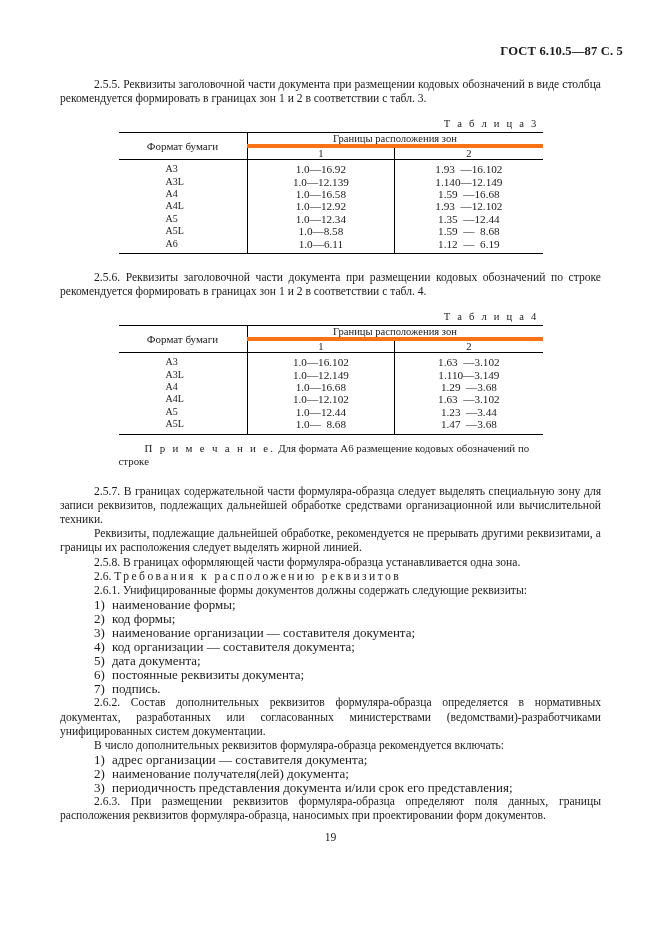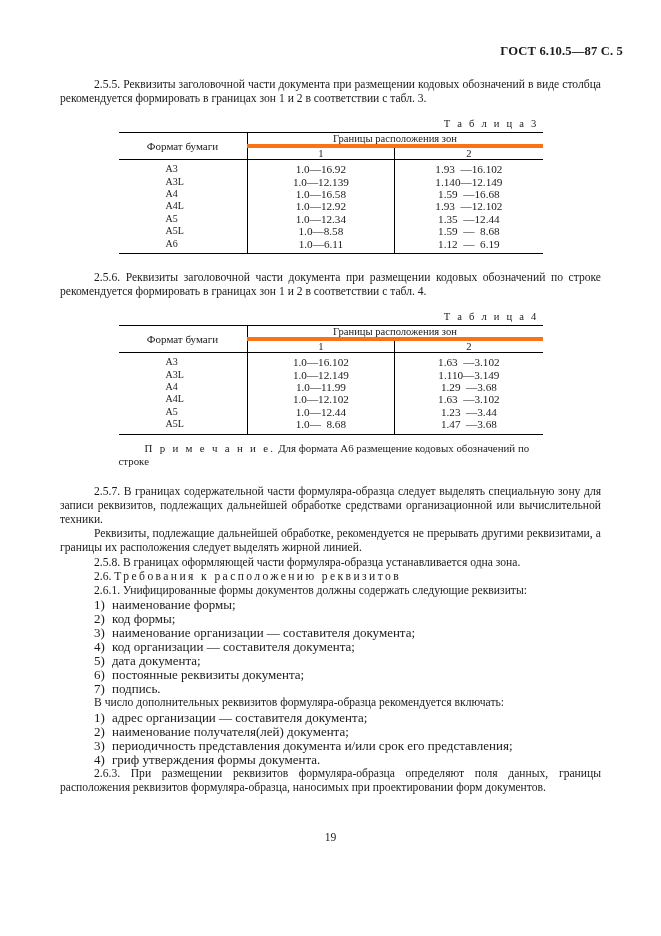--- a/index.html
+++ b/index.html
@@ -249,21 +249,21 @@
           <td class="cell-z sep">1.0—16.102</td>
           <td class="cell-z">1.63  —3.102</td>
         </tr>
         <tr class="bodyrow">
           <td class="cell-fmt"><span>А3L</span></td>
           <td class="cell-z sep">1.0—12.149</td>
           <td class="cell-z">1.110—3.149</td>
         </tr>
         <tr class="bodyrow">
           <td class="cell-fmt"><span>А4</span></td>
-          <td class="cell-z sep">1.0—11.99</td>
+          <td class="cell-z sep">1.0—16.68</td>
           <td class="cell-z">1.29  —3.68</td>
         </tr>
         <tr class="bodyrow">
           <td class="cell-fmt"><span>А4L</span></td>
           <td class="cell-z sep">1.0—12.102</td>
           <td class="cell-z">1.63  —3.102</td>
         </tr>
         <tr class="bodyrow">
           <td class="cell-fmt"><span>А5</span></td>
           <td class="cell-z sep">1.0—12.44</td>
@@ -293,26 +293,26 @@
     <p class="para tight">2.6.1.  Унифицированные формы документов должны содержать следующие реквизиты:</p>
 
     <p class="listitem"><span class="num">1)</span><span>наименование формы;</span></p>
     <p class="listitem"><span class="num">2)</span><span>код формы;</span></p>
     <p class="listitem"><span class="num">3)</span><span>наименование организации — составителя документа;</span></p>
     <p class="listitem"><span class="num">4)</span><span>код организации — составителя документа;</span></p>
     <p class="listitem"><span class="num">5)</span><span>дата документа;</span></p>
     <p class="listitem"><span class="num">6)</span><span>постоянные реквизиты документа;</span></p>
     <p class="listitem"><span class="num">7)</span><span>подпись.</span></p>
 
+    <p class="para tight">2.6.2.  Состав дополнительных реквизитов формуляра-образца определяется в нормативных документах, разработанных или согласованных министерствами (ведомствами)-разработчиками унифицированных систем документации.</p>
     <p class="para tight">В число дополнительных реквизитов формуляра-образца рекомендуется включать:</p>
 
     <p class="listitem"><span class="num">1)</span><span>адрес организации — составителя документа;</span></p>
     <p class="listitem"><span class="num">2)</span><span>наименование получателя(лей) документа;</span></p>
     <p class="listitem"><span class="num">3)</span><span>периодичность представления документа и/или срок его представления;</span></p>
-    <p class="listitem"><span class="num">4)</span><span>гриф утверждения формы документа.</span></p>
 
     <p class="para tight">2.6.3.  При размещении реквизитов формуляра-образца определяют поля данных, границы расположения реквизитов формуляра-образца, наносимых при проектировании форм документов.</p>
 
   </div>
 
   <div class="folio">19</div>
 
 </div>
 
 </body></html>

